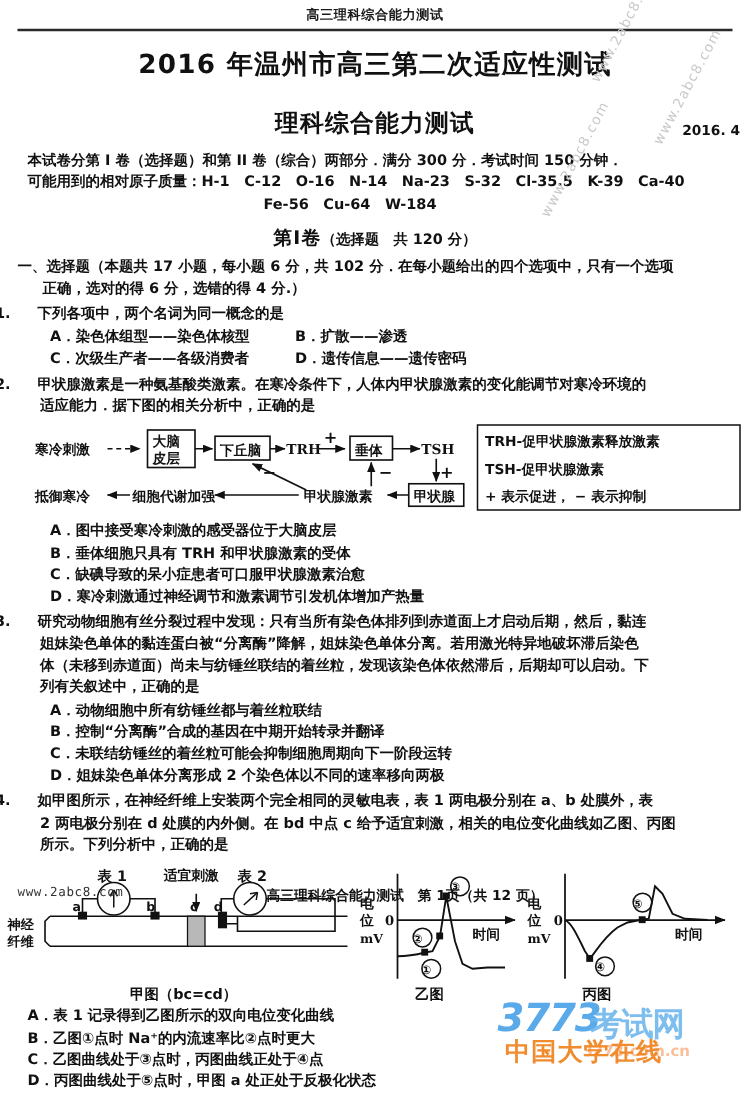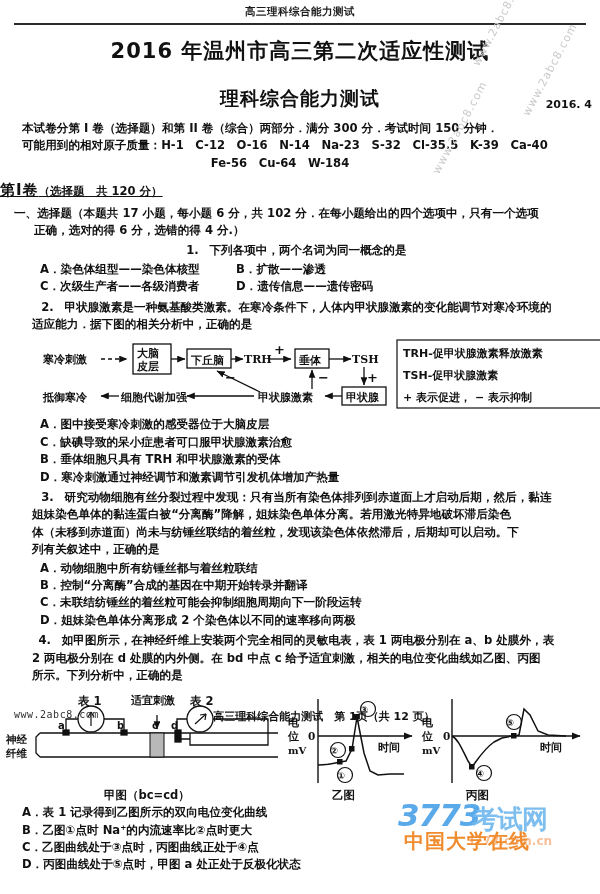--- a/index.html
+++ b/index.html
@@ -64,25 +64,24 @@
     font-size:11.6px;
     font-weight:bold;
     line-height:1.5;
     color:#111;
   }
   .intro .ln2{display:block;}
   .intro .ln3{display:block;text-align:center;margin-left:-40px;}
 
   
   .juan{
-    text-align:left;
+    text-align:center;
     margin-top:9px;
     font-size:11px;
     color:#111;
-    text-decoration:underline;
   }
   .juan b{font-size:15px;font-weight:bold;letter-spacing:1px;}
   .juan span.sm{font-size:11.5px;font-weight:bold;}
 
   
   .sec-lead{
     margin:5px 14px 0 14px;
     font-size:11.6px;
     font-weight:bold;
     line-height:1.48;
@@ -91,31 +90,31 @@
   .sec-lead .i2{display:block;margin-left:20px;}
 
   .q{
     margin:3px 14px 0 14px;
     font-size:11.6px;
     font-weight:bold;
     line-height:1.5;
     color:#111;
   }
   .q .num{display:inline-block;width:16px;}
-  .q .body{display:block;margin-left:18px;text-indent:-18px;text-align:center;}
+  .q .body{display:block;margin-left:18px;text-indent:-18px;}
   .q .cont{display:block;margin-left:18px;}
 
   .opts{margin:1px 14px 0 40px;font-size:11.6px;font-weight:bold;line-height:1.5;color:#111;}
   .opt{display:block;}
   .opt2col{display:flex;}
   .opt2col .c1{width:196px;flex:none;}
   .opt2col .c2{flex:1;}
 
   
-  .fig2{position:relative;height:78px;margin:4px 0 0 15px;}
+  .fig2{position:relative;height:78px;margin:4px 0 0 0;}
   .fig2 svg{position:absolute;left:0;top:0;}
 
   
   .fig4{position:relative;height:116px;margin:3px 0 0 0;}
   .fig4 svg{position:absolute;left:0;top:0;}
 
   
   .footer{
     position:absolute;
     left:0;right:0;bottom:3px;
@@ -286,22 +285,22 @@
         <text x="303" y="45" font-size="13">−</text>
         <text x="388" y="20">TRH-促甲状腺激素释放激素</text>
         <text x="388" y="42">TSH-促甲状腺激素</text>
         <text x="388" y="64">+ 表示促进，  − 表示抑制</text>
       </g>
     </svg>
   </div>
 
   <div class="opts">
     <span class="opt">A．图中接受寒冷刺激的感受器位于大脑皮层</span>
+    <span class="opt">B．垂体细胞只具有 TRH 和甲状腺激素的受体</span>
     <span class="opt">C．缺碘导致的呆小症患者可口服甲状腺激素治愈</span>
-    <span class="opt">B．垂体细胞只具有 TRH 和甲状腺激素的受体</span>
     <span class="opt">D．寒冷刺激通过神经调节和激素调节引发机体增加产热量</span>
   </div>
 
   <div class="q">
     <span class="body"><span class="num">3.</span><span>研究动物细胞有丝分裂过程中发现：只有当所有染色体排列到赤道面上才启动后期，然后，黏连</span></span>
     <span class="cont">姐妹染色单体的黏连蛋白被“分离酶”降解，姐妹染色单体分离。若用激光特异地破坏滞后染色</span>
     <span class="cont">体（未移到赤道面）尚未与纺锤丝联结的着丝粒，发现该染色体依然滞后，后期却可以启动。下</span>
     <span class="cont">列有关叙述中，正确的是</span>
   </div>
   <div class="opts">

